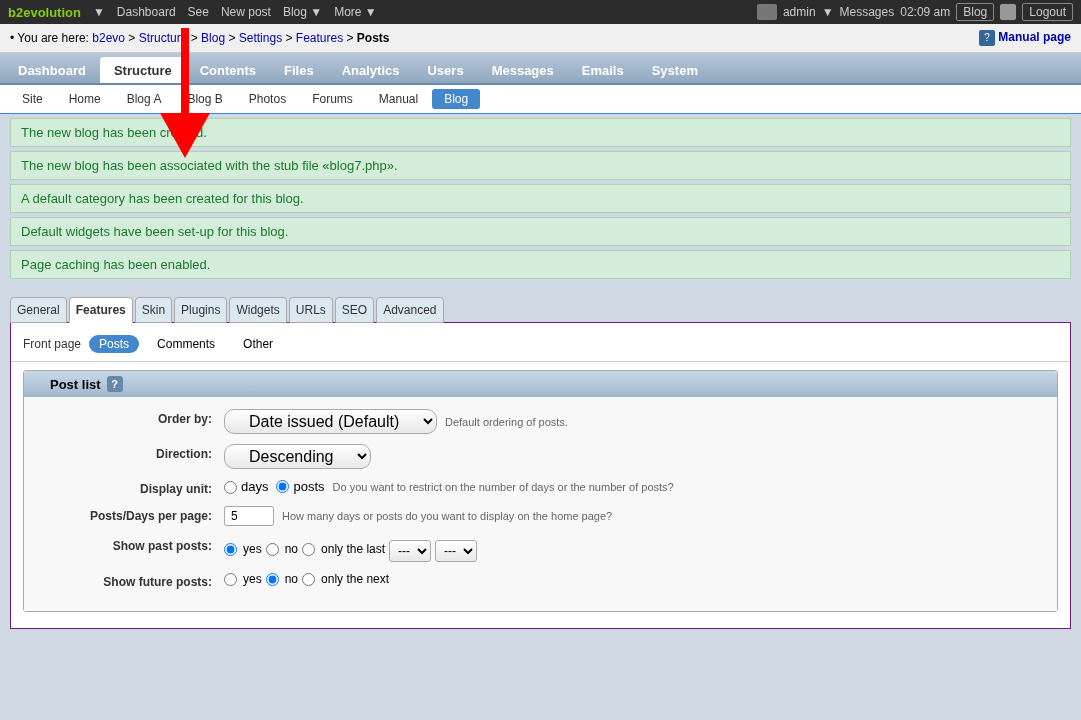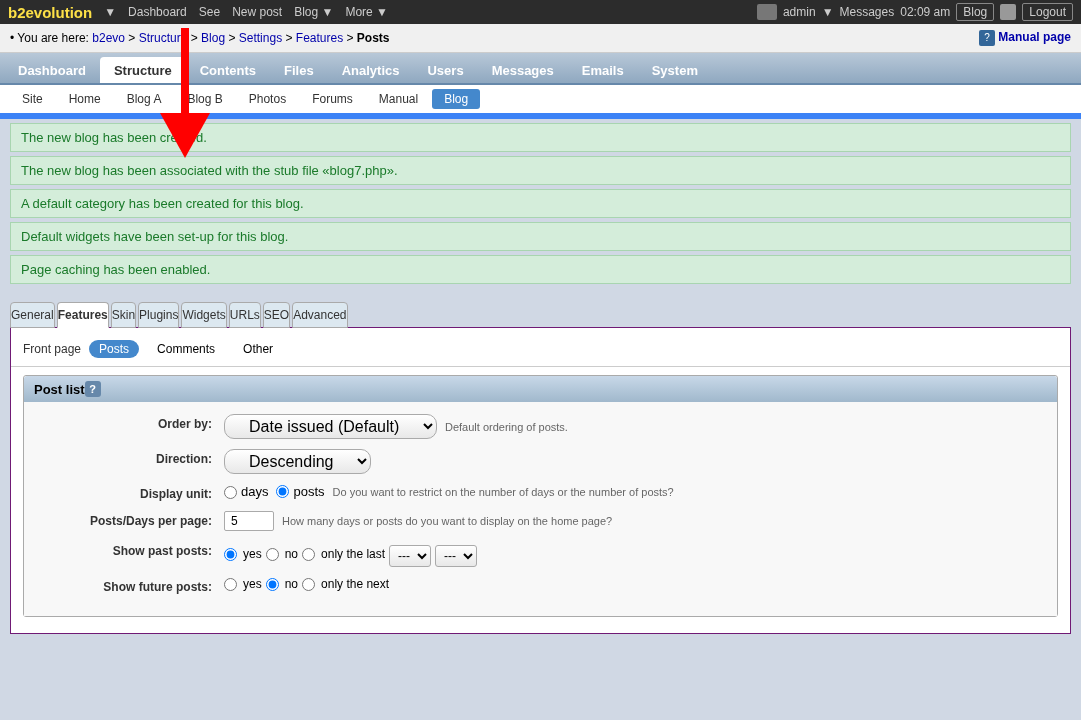--- a/index.html
+++ b/index.html
@@ -12,21 +12,21 @@
       display: flex;
       align-items: center;
       justify-content: space-between;
       padding: 0 8px;
       height: 24px;
       font-size: 12px;
     }
     .top-bar-left { display: flex; align-items: center; gap: 12px; }
     .top-bar-right { display: flex; align-items: center; gap: 10px; }
     .top-bar a, .top-bar span { color: #ccc; text-decoration: none; cursor: pointer; }
-    .top-bar .brand { color: #fde047; font-weight: bold; font-size: 15px; }
+    .top-bar .brand { color: #84cc16; font-weight: bold; font-size: 13px; }
 
     
     .breadcrumb-bar {
       background: #f0f0f0;
       border-bottom: 1px solid #ccc;
       padding: 6px 10px;
       display: flex;
       align-items: center;
       justify-content: space-between;
       font-size: 12px;
@@ -53,21 +53,21 @@
       font-weight: bold;
       cursor: pointer;
       border-radius: 4px 4px 0 0;
       margin-top: 4px;
     }
     .main-nav-item.active { background: #fff; color: #333; }
 
     
     .sub-nav {
       background: #fff;
-      border-bottom: 6px solid #3b82f6;
+      border-bottom: 1px solid #3b82f6;
       display: flex;
       align-items: center;
       padding: 4px 10px;
       gap: 2px;
     }
     .sub-nav-item {
       padding: 3px 12px;
       font-size: 12px;
       color: #333;
       cursor: pointer;
@@ -87,21 +87,21 @@
       color: #1a7a2a;
       padding: 6px 10px;
       margin-bottom: 4px;
       font-size: 13px;
     }
 
     
     .tabs-container { padding: 10px 10px 0; }
     .tab-row { display: flex; gap: 2px; margin-bottom: -1px; }
     .tab {
-      padding: 5px 0;
+      padding: 5px 6px;
       border: 1px solid #aaa;
       background: #dce8f0;
       color: #333;
       cursor: pointer;
       border-radius: 4px 4px 0 0;
       font-size: 12px;
     }
     .tab.active {
       background: #fff;
       border-bottom-color: #fff;
@@ -138,25 +138,26 @@
     }
 
     
     .section {
       margin: 8px 12px;
       border: 1px solid #aaa;
       border-radius: 3px;
     }
     .section-header {
       background: linear-gradient(to bottom, #c8d8e8, #a0b8cc);
-      padding: 5px 10px;
+      padding: 5px 26px;
       font-weight: bold;
       font-size: 13px;
       display: flex;
       align-items: center;
+      gap: 6px;
       border-radius: 3px 3px 0 0;
     }
     .section-header .help-icon {
       display: inline-block;
       width: 16px;
       height: 16px;
       background: #6688aa;
       color: #fff;
       font-size: 11px;
       text-align: center;

